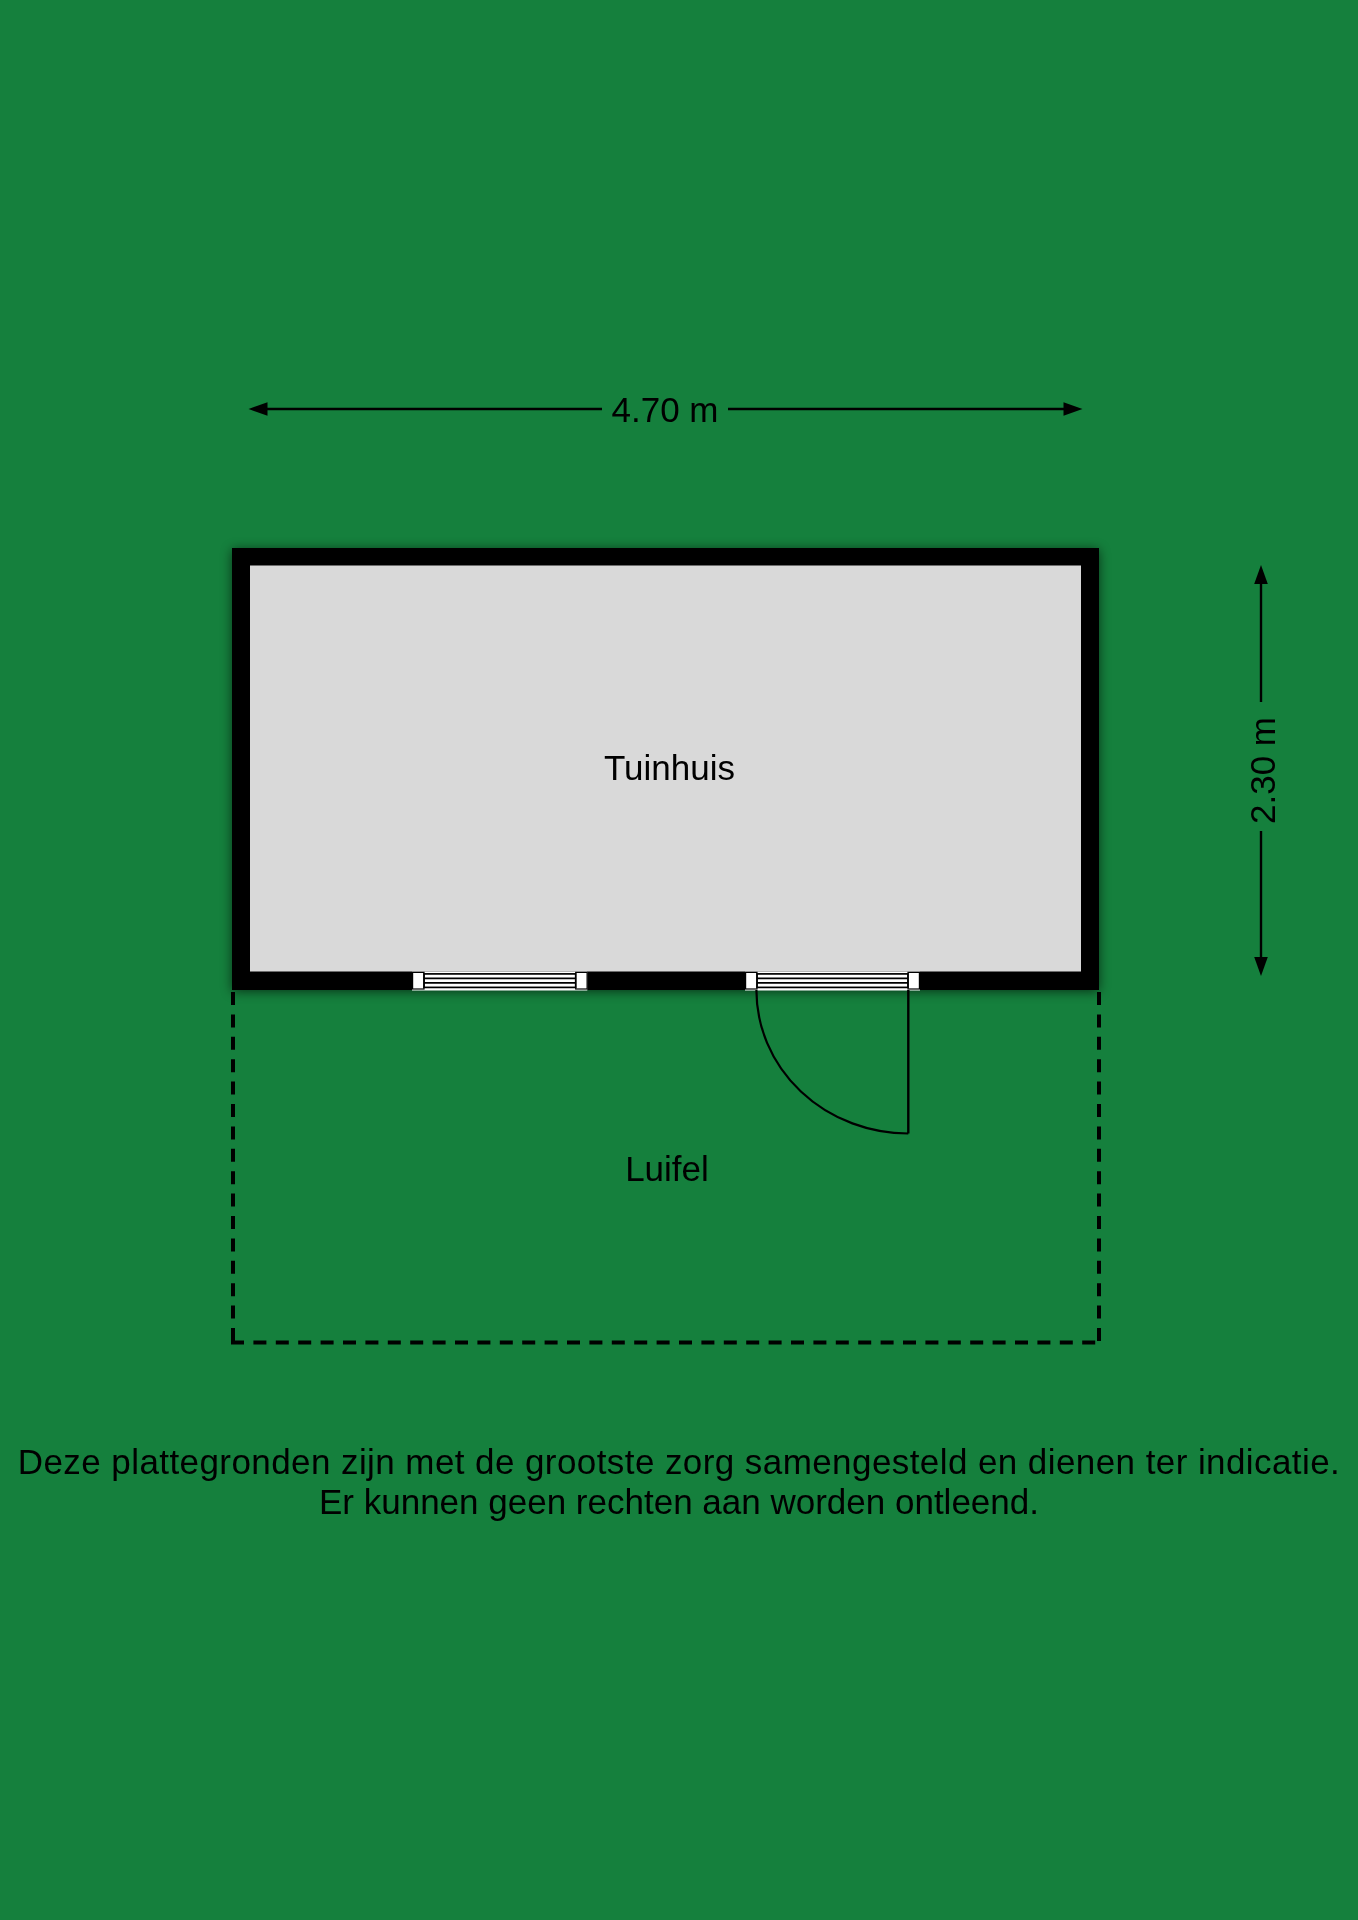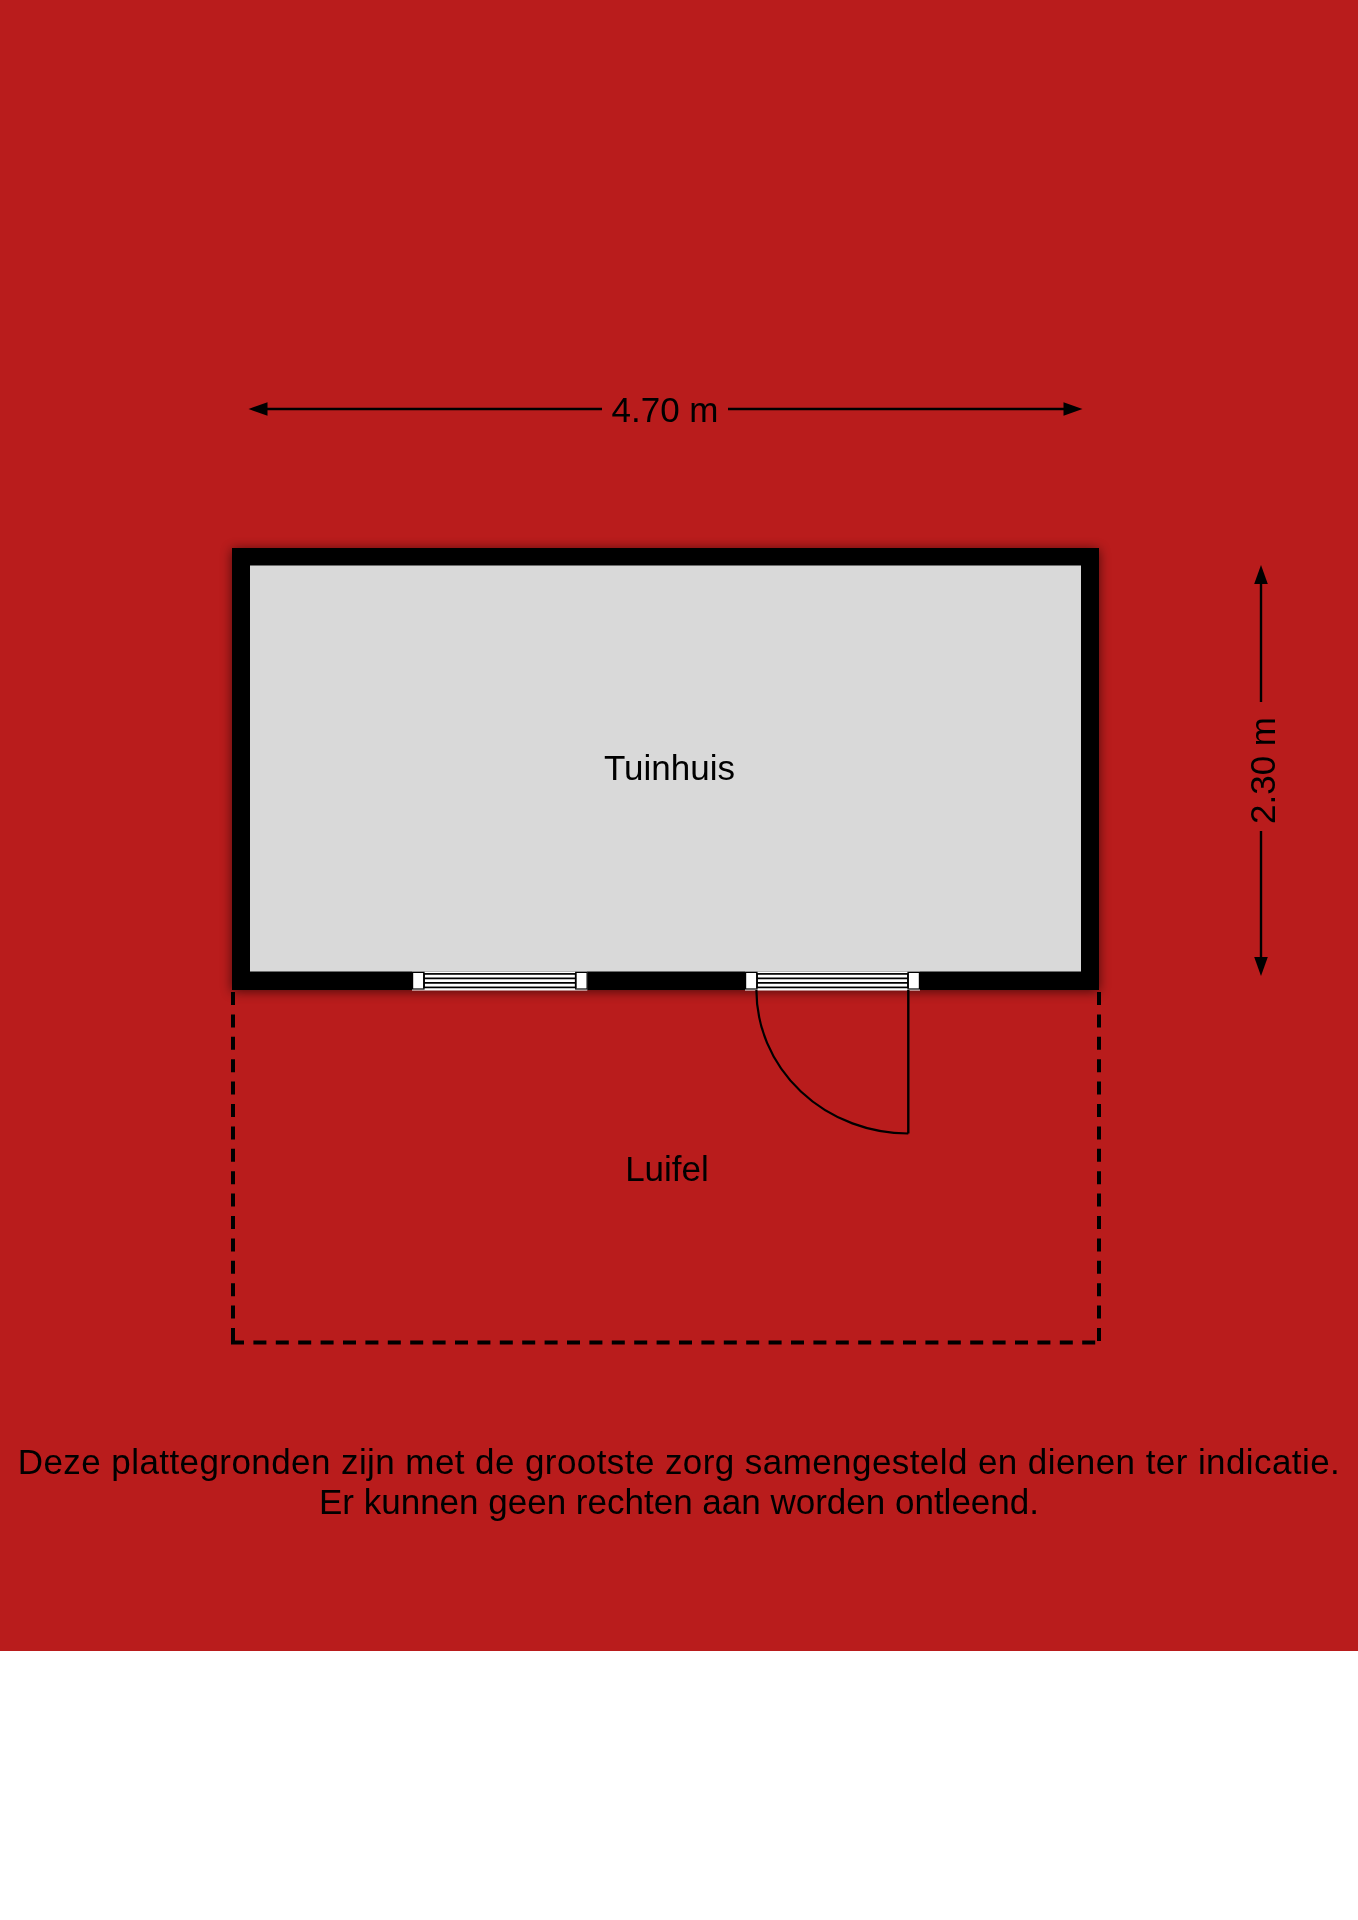--- a/index.html
+++ b/index.html
@@ -1,16 +1,16 @@
 <!DOCTYPE html>
 <html><head>
 <meta charset="utf-8">
 <style>
   html,body{margin:0;padding:0;background:#ffffff;}
-  .page{position:relative;width:1358px;height:1651px;background:#b91c1c;overflow:hidden;
+  .page{position:relative;width:1358px;height:1920px;background:#15803d;overflow:hidden;
         font-family:"Liberation Sans", sans-serif;}
   svg{position:absolute;left:0;top:0;}
   text{font-family:"Liberation Sans", sans-serif;fill:#000000;}
 </style>
 </head>
 <body>
 
 <div class="page">
 <svg width="1358" height="1920" viewBox="0 0 1358 1920">
   <defs>

